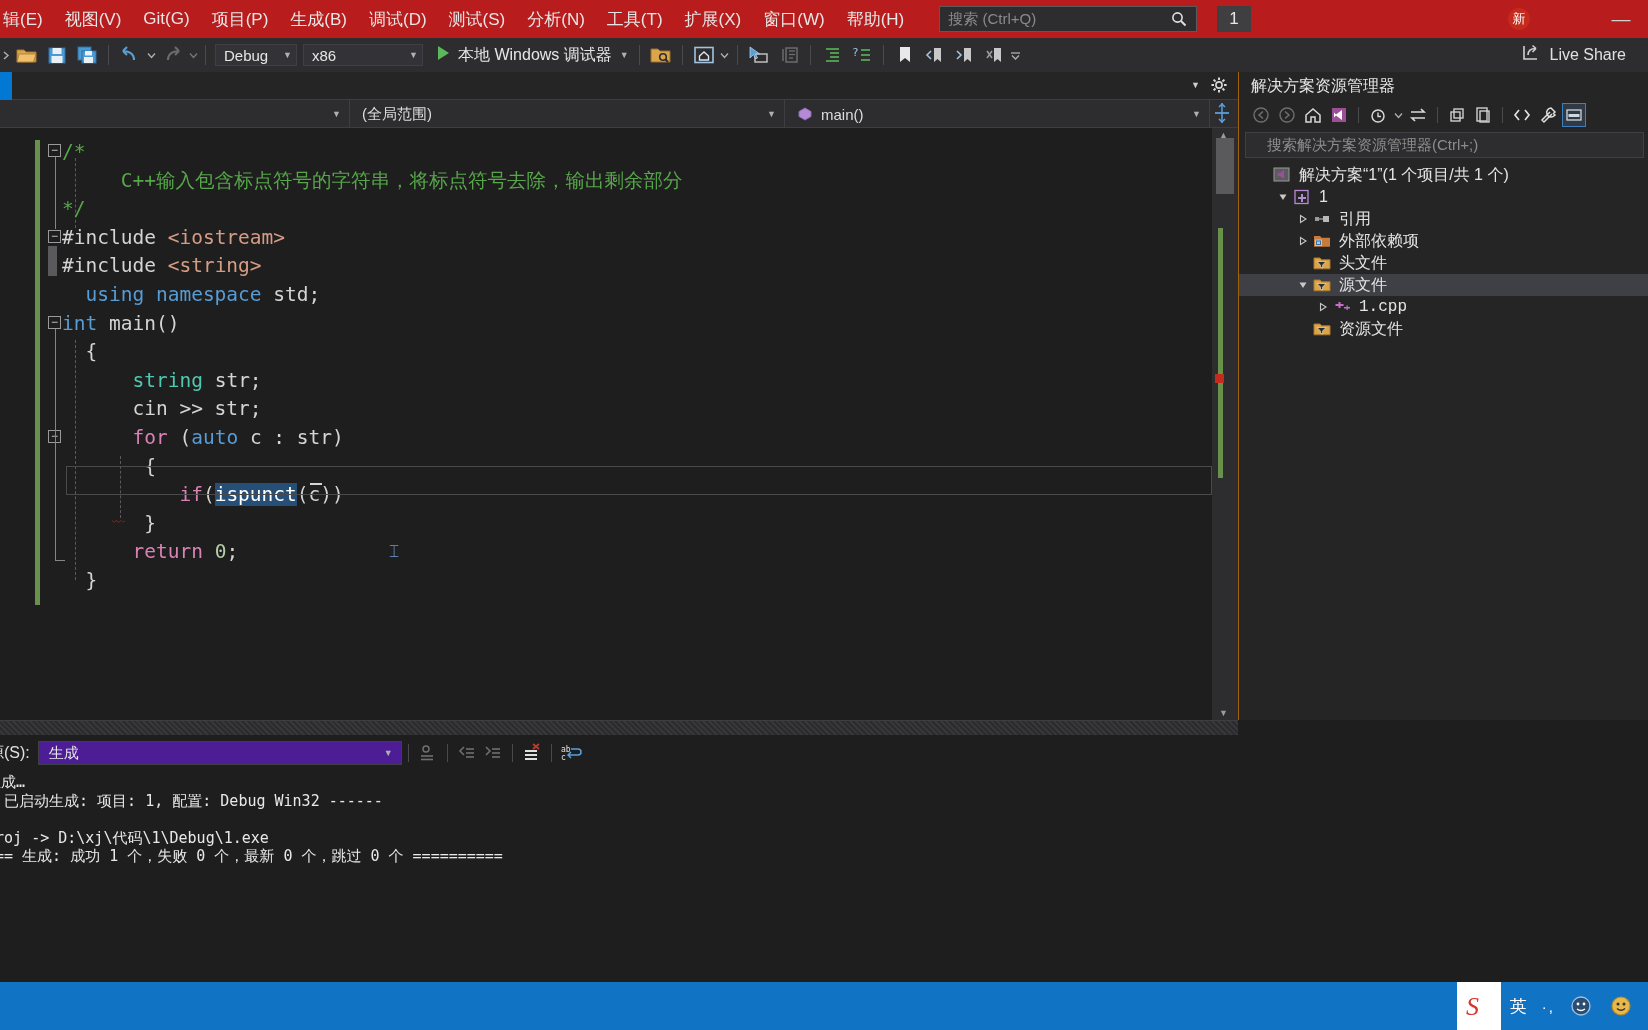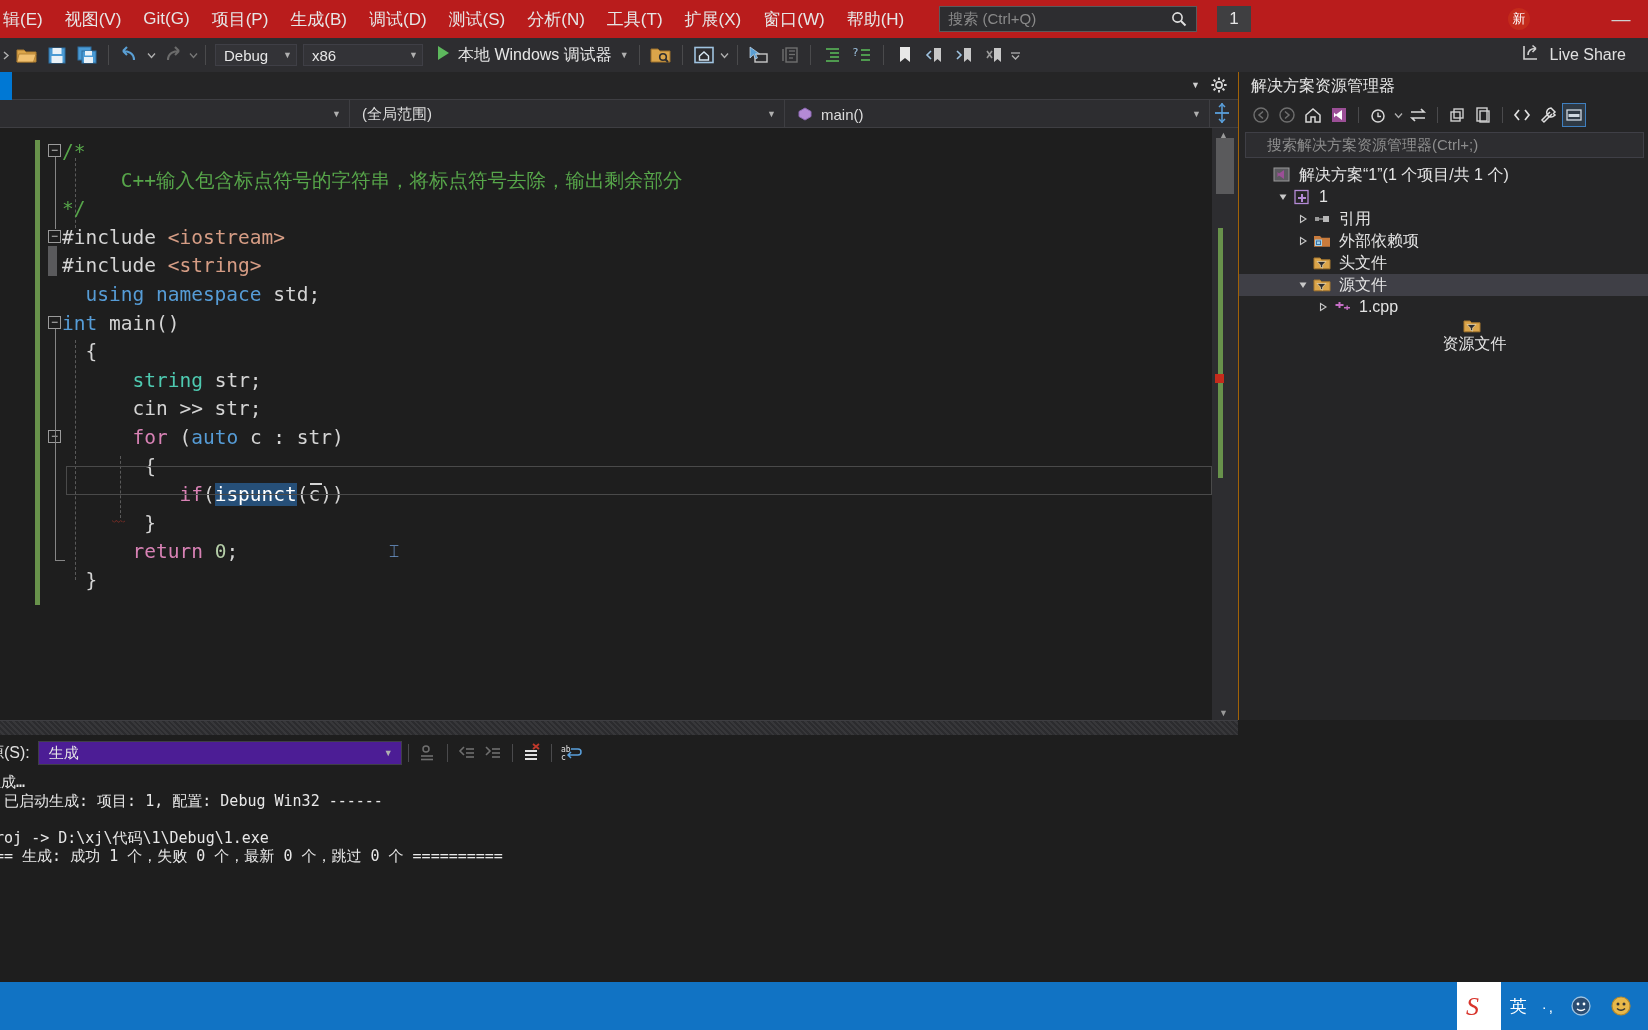--- a/index.html
+++ b/index.html
@@ -653,35 +653,35 @@
             </svg>
           </span>
           <span class="ti">
             <svg width="18" height="16" viewBox="0 0 18 16">
               <path d="M1 3 h6 l1.6 1.8 H17 v9 H1 z" fill="#dba54a" stroke="#a8782e"></path>
               <path d="M4 6.5 h9 l-3.4 3.6 v3 l-2.2 -1 v-2 z" fill="#2d2d30" stroke="#f2e0b8" stroke-width=".7"></path>
             </svg>
           </span>
           <span style="margin-left: 6px;">源文件</span>
         </div>
-        <div class="tr" style="padding-left: 76px;">
+        <div class="tr" style="padding-left: 76px; font-family: Liberation Mono, monospace;">
           <span class="tw">
             <svg width="10" height="10" viewBox="0 0 10 10">
               <path d="M2.5 1.5 L2.5 8.5 L8 5 z" fill="none" stroke="#c8c8c8" stroke-width="1.1"></path>
             </svg>
           </span>
           <span class="ti">
             <svg width="18" height="16" viewBox="0 0 18 16">
               <path d="M2.5 5 h3 v-2 h2 v2 h3 v2 h-3 v2 h-2 v-2 h-3 z" fill="#c56ec5"></path>
               <path d="M11 8 h2.5 v-1.5 h1.3 V8 h2.2 v1.4 h-2.2 v1.5 h-1.3 V9.4 H11 z" fill="#c56ec5"></path>
             </svg>
           </span>
           <span style="margin-left: 6px;">1.cpp</span>
         </div>
-        <div class="tr" style="padding-left: 56px; flex-direction: column;">
+        <div class="tr" style="padding-left: 56px;">
           <span class="tw"></span>
           <span class="ti">
             <svg width="18" height="16" viewBox="0 0 18 16">
               <path d="M1 3 h6 l1.6 1.8 H17 v9 H1 z" fill="#dba54a" stroke="#a8782e"></path>
               <path d="M4 6.5 h9 l-3.4 3.6 v3 l-2.2 -1 v-2 z" fill="#2d2d30" stroke="#f2e0b8" stroke-width=".7"></path>
             </svg>
           </span>
           <span style="margin-left: 6px;">资源文件</span>
         </div>
       </div>

